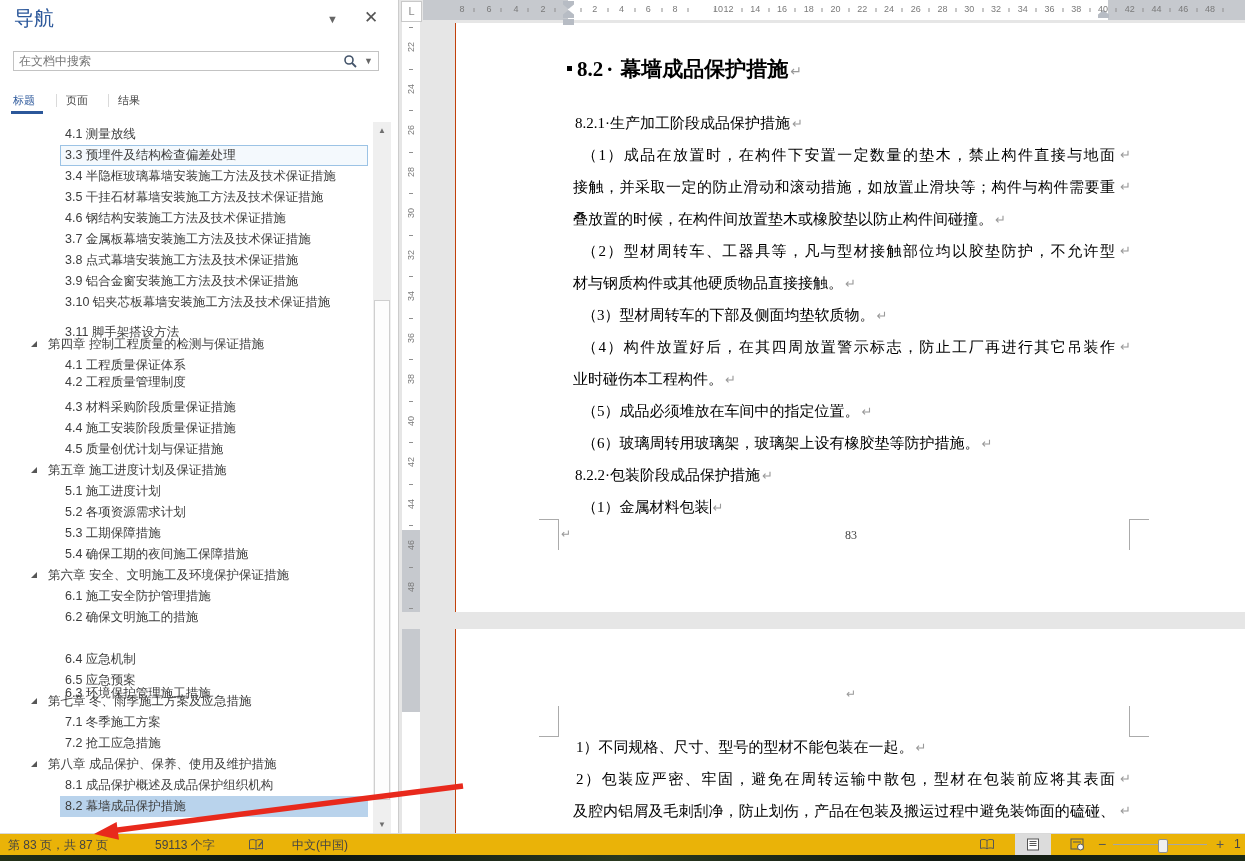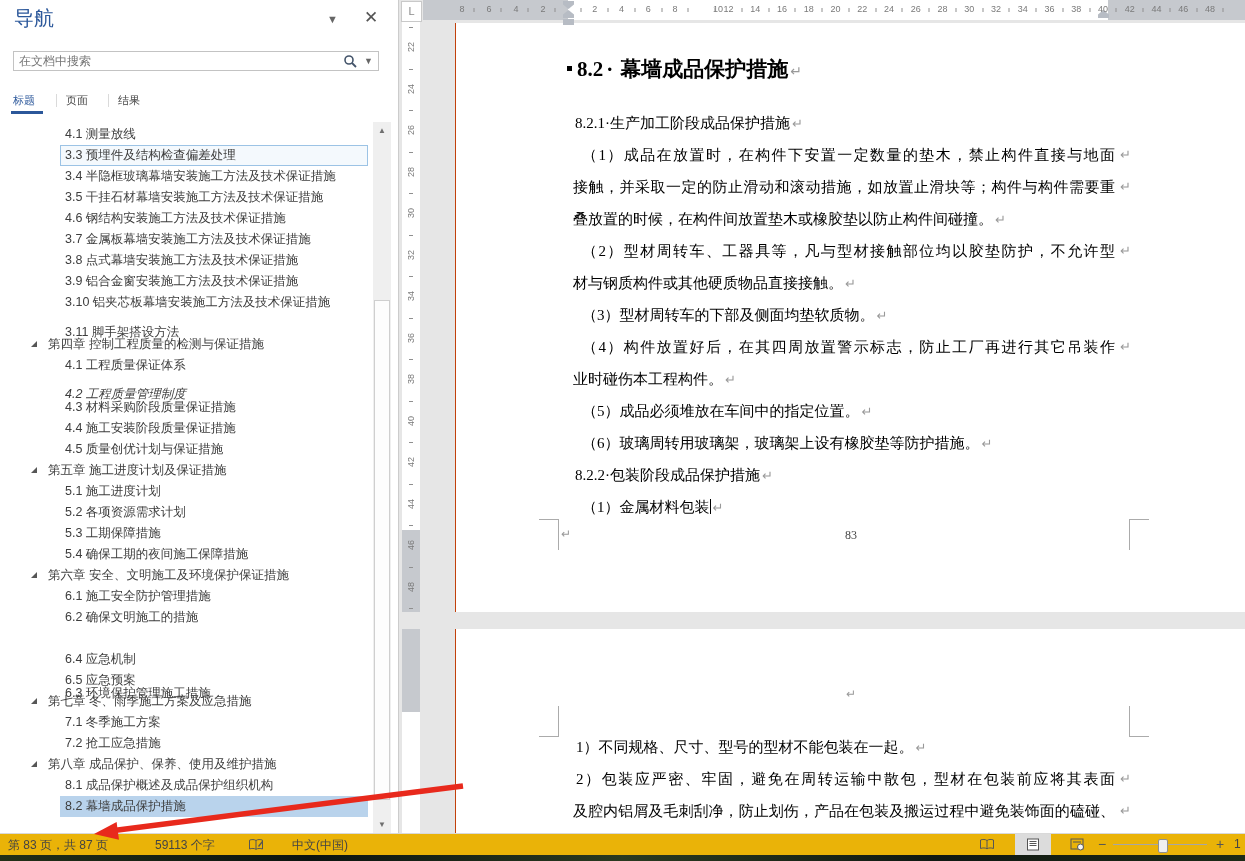--- a/index.html
+++ b/index.html
@@ -166,21 +166,21 @@
         <div class="nav-row" style="top: 200px;">
           <span class="lbl">3.11 脚手架搭设方法</span>
         </div>
         <div class="nav-row l1" style="top: 212px;">
           <span class="tri"></span>
           <span class="lbl">第四章 控制工程质量的检测与保证措施</span>
         </div>
         <div class="nav-row" style="top: 233px;">
           <span class="lbl">4.1 工程质量保证体系</span>
         </div>
-        <div class="nav-row" style="top: 262px; font-style: italic;">
+        <div class="nav-row" style="top: 250px;">
           <span class="lbl">4.2 工程质量管理制度</span>
         </div>
         <div class="nav-row" style="top: 275px;">
           <span class="lbl">4.3 材料采购阶段质量保证措施</span>
         </div>
         <div class="nav-row" style="top: 296px;">
           <span class="lbl">4.4 施工安装阶段质量保证措施</span>
         </div>
         <div class="nav-row" style="top: 317px;">
           <span class="lbl">4.5 质量创优计划与保证措施</span>

